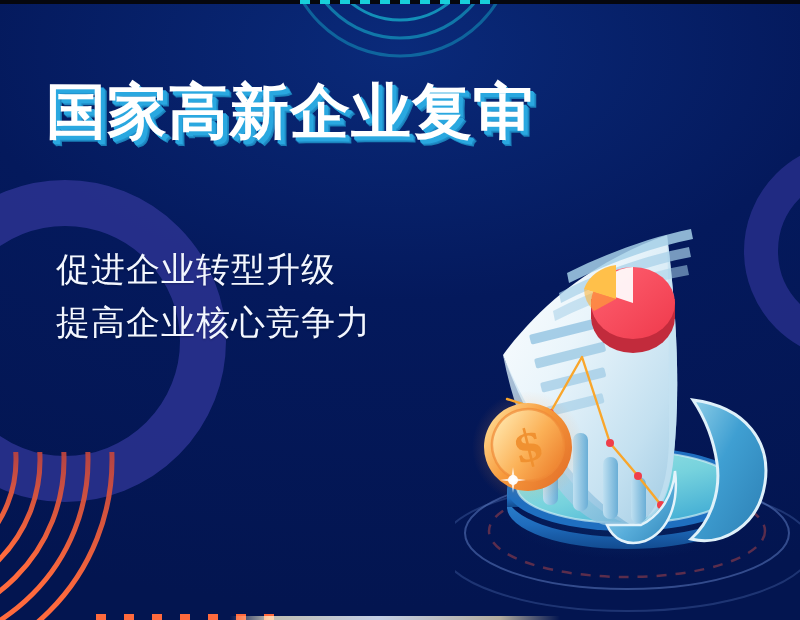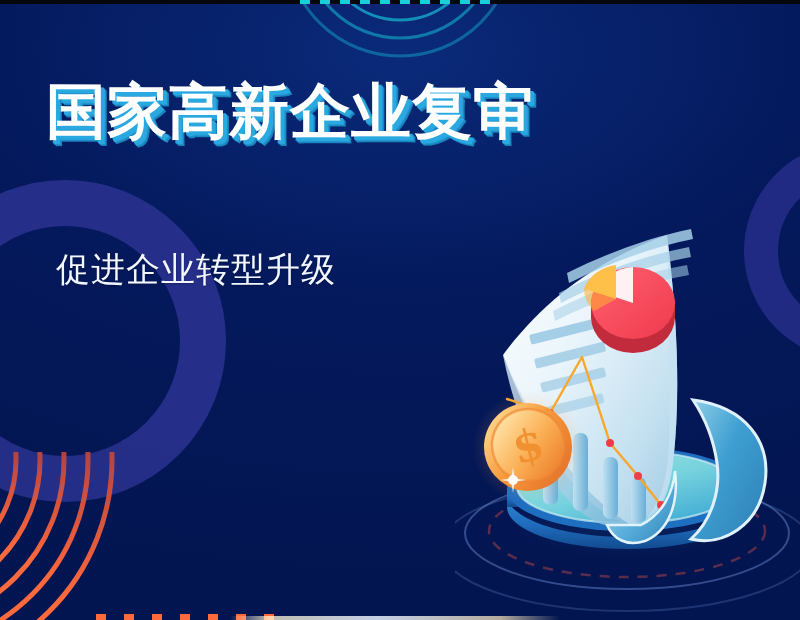--- a/index.html
+++ b/index.html
@@ -115,20 +115,21 @@
         <circle cx="10" cy="8" r="190"></circle>
         <circle cx="10" cy="8" r="214"></circle>
       </g>
     </svg>
   </div>
 
   <div class="headline">国家高新企业复审</div>
 
   <div class="subtitle">
     <div>促进企业转型升级</div>
+    <div>提高企业核心竞争力</div>
   </div>
 
   <div class="stage">
     <svg width="345" height="425" viewBox="0 0 345 425">
       <defs>
         <linearGradient id="paper" x1="0" y1="0" x2="1" y2="1">
           <stop offset="0%" stop-color="#ffffff"></stop>
           <stop offset="38%" stop-color="#eaf5fb"></stop>
           <stop offset="75%" stop-color="#c3e0f0"></stop>
           <stop offset="100%" stop-color="#9ec9e2"></stop>

